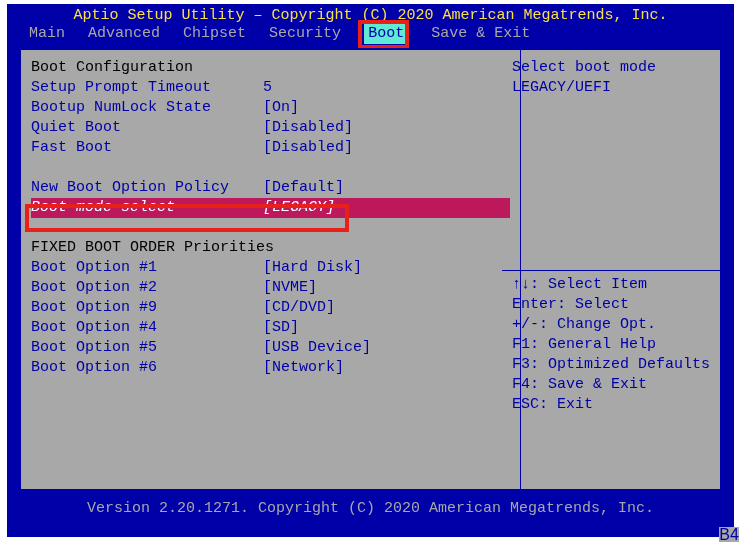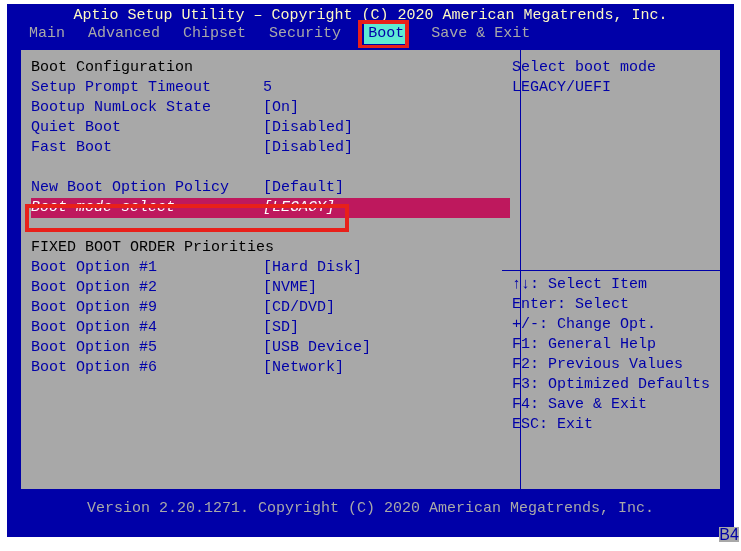--- a/index.html
+++ b/index.html
@@ -15,21 +15,21 @@
   }
   .bios-frame {
     width: 727px;
     height: 533px;
     margin: 4px auto 0;
     background: #0000a8;
     position: relative;
     padding-top: 2px;
   }
   .title {
-    color: #fef9c3;
+    color: #fde047;
     text-align: center;
     padding-top: 0;
     height: 18px;
   }
   .menus {
     height: 22px;
     padding-left: 22px;
     color: #a8a8a8;
     position: relative;
   }
@@ -199,21 +199,20 @@
 
     <div class="right-pane">
       <div class="help-row">Select boot mode</div>
       <div class="help-row">LEGACY/UEFI</div>
       <div style="height:172px"></div>
       <div class="hr-line"></div>
       <div class="help-row">↑↓: Select Item</div>
       <div class="help-row">Enter: Select</div>
       <div class="help-row">+/-: Change Opt.</div>
       <div class="help-row">F1: General Help</div>
-      <div class="help-row">F2: Previous Values</div>
       <div class="help-row">F3: Optimized Defaults</div>
       <div class="help-row">F4: Save &amp; Exit</div>
       <div class="help-row">ESC: Exit</div>
     </div>
   </div>
 
   <div class="version">Version 2.20.1271. Copyright (C) 2020 American Megatrends, Inc.</div>
   <div class="corner-b4">B4</div>
 </div>
 

